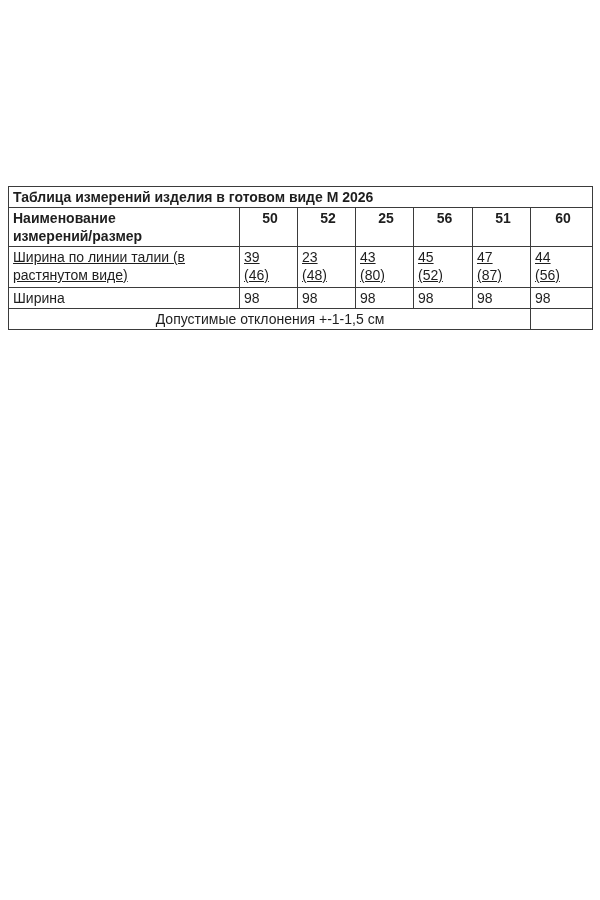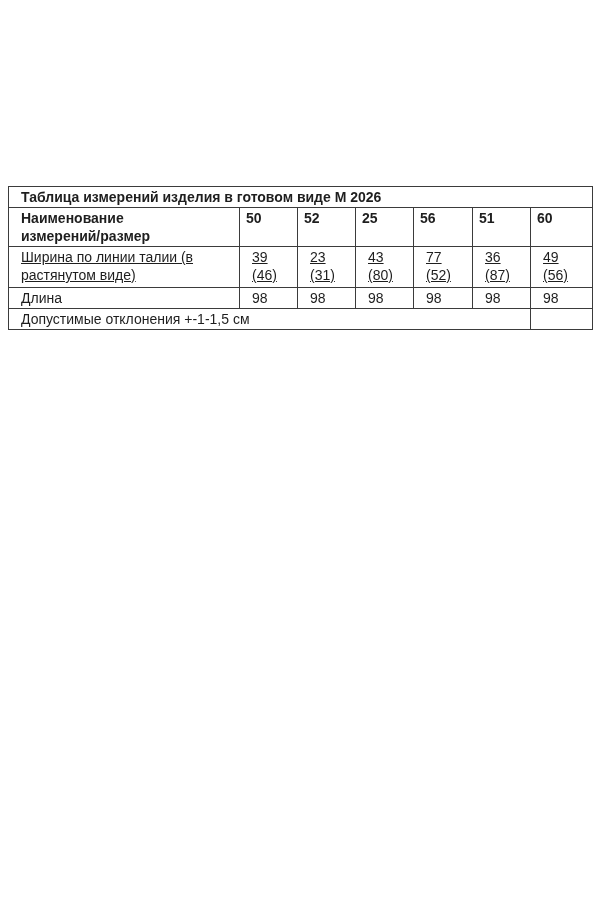--- a/index.html
+++ b/index.html
@@ -25,43 +25,44 @@
     left: 8px;
     top: 186px;
     width: 584px;
     border-collapse: collapse;
     table-layout: fixed;
     font-size: 14px;
     line-height: 18px;
   }
   table.meas td, table.meas th {
     border: 1.5px solid #3b3b3b;
-    padding: 1px 3px 1px 12px;
+    padding: 1px 3px 1px 4px;
     vertical-align: top;
     text-align: left;
     font-weight: 400;
     overflow: hidden;
     white-space: nowrap;
   }
   tr.title-row td {
     font-weight: 700;
     height: 17px;
   }
   tr.header-row th {
     font-weight: 700;
     height: 36px;
   }
   tr.header-row th.size-col,
   td.val {
     padding-left: 6px;
+    text-align: center;
   }
   tr.row-waist td  { height: 38px; text-decoration: underline; }
   tr.row-hips td   { height: 18px; }
   tr.row-length td { height: 18px; }
-  tr.footer-row td { height: 16px; }
+  tr.footer-row td { height: 16px; text-align: center; }
 </style>
 </head>
 <body>
 
 <div class="page">
 
   <table class="meas">
     <colgroup>
       <col style="width:231px">
       <col style="width:58px">
@@ -94,43 +95,43 @@
       <td>
         <div>Ширина по линии талии (в</div>
         <div>растянутом виде)</div>
       </td>
       <td class="val">
         <div>39</div>
         <div>(46)</div>
       </td>
       <td class="val">
         <div>23</div>
-        <div>(31)</div>
+        <div>(48)</div>
       </td>
       <td class="val">
         <div>43</div>
         <div>(80)</div>
       </td>
       <td class="val">
-        <div>77</div>
+        <div>45</div>
         <div>(52)</div>
       </td>
       <td class="val">
-        <div>36</div>
+        <div>47</div>
         <div>(87)</div>
       </td>
       <td class="val">
-        <div>49</div>
+        <div>44</div>
         <div>(56)</div>
       </td>
     </tr>
 
 
     <tr class="row-length">
-      <td>Длина</td>
+      <td>Ширина</td>
       <td class="val">98</td>
       <td class="val">98</td>
       <td class="val">98</td>
       <td class="val">98</td>
       <td class="val">98</td>
       <td class="val">98</td>
     </tr>
 
     <tr class="footer-row">
       <td colspan="6">Допустимые отклонения +-1-1,5 см</td>

